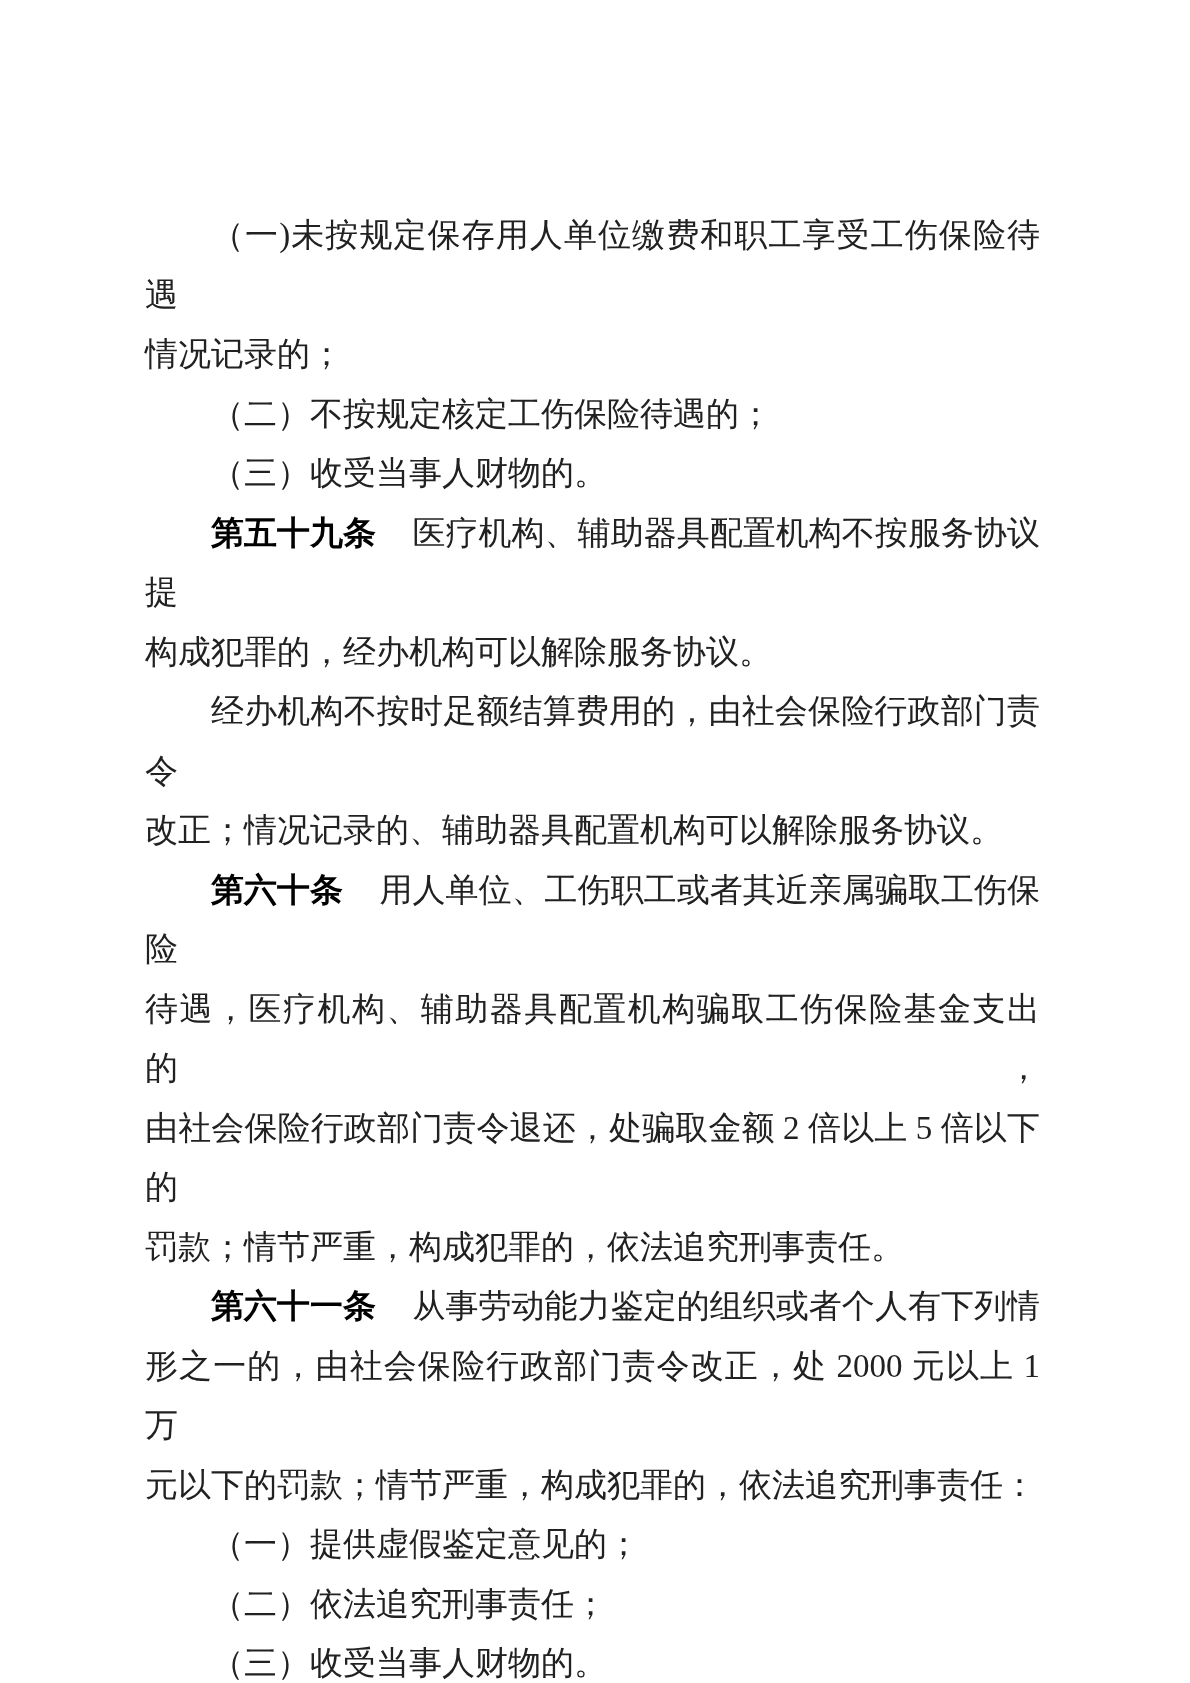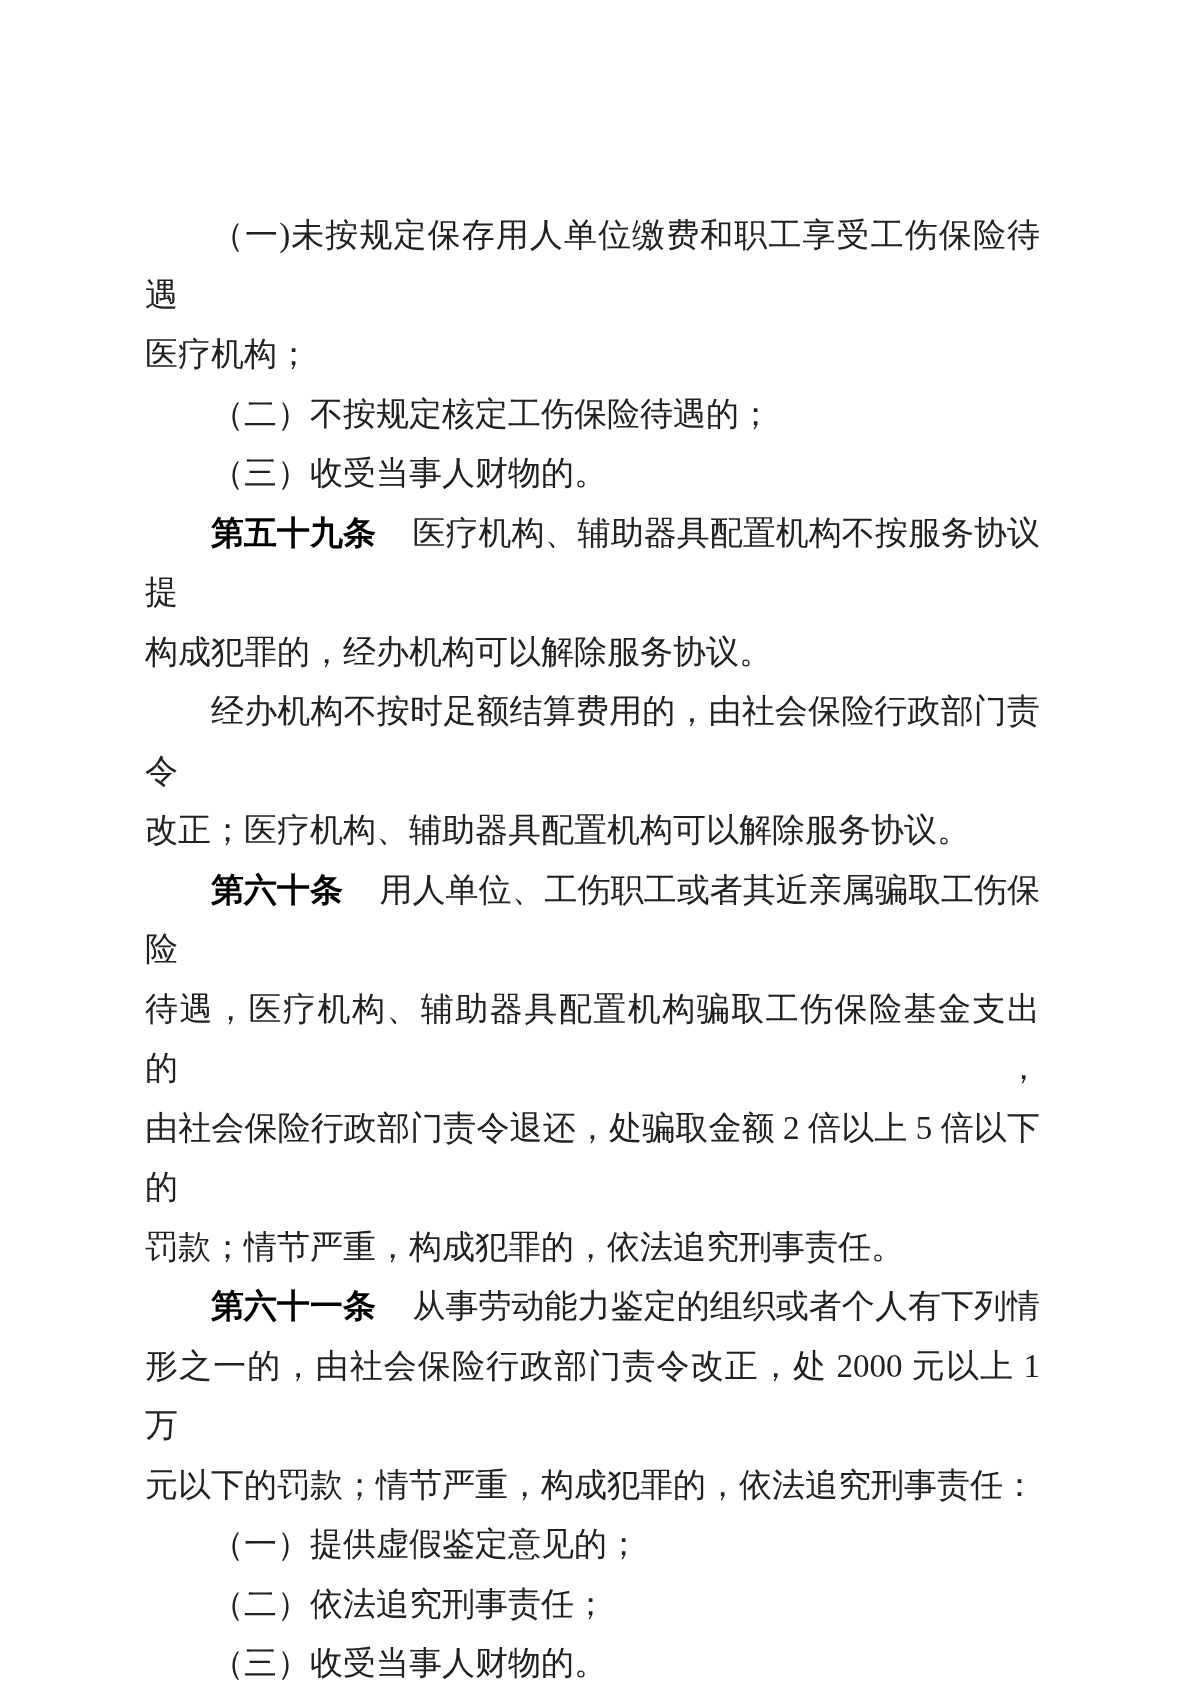--- a/index.html
+++ b/index.html
@@ -55,35 +55,35 @@
       margin-right: 1.1em;
     }
   </style>
 </head>
 <body style="background: rgb(255, 255, 255);">
 
 <div class="page">
   <div class="text-block" id="text-block" style="color: rgb(33, 33, 33);">
       <div class="para">
         <div class="line indent full">（一)未按规定保存用人单位缴费和职工享受工伤保险待遇</div>
-        <div class="line">医疗机构；</div>
+        <div class="line">情况记录的；</div>
       </div>
       <div class="para">
         <div class="line indent">（二）不按规定核定工伤保险待遇的；</div>
       </div>
       <div class="para">
         <div class="line indent">（三）收受当事人财物的。</div>
       </div>
       <div class="para">
         <div class="line indent full"><span class="article-no" style="color: rgb(0, 0, 0);">第五十九条</span>医疗机构、辅助器具配置机构不按服务协议提</div>
         <div class="line">构成犯罪的，经办机构可以解除服务协议。</div>
       </div>
       <div class="para">
         <div class="line indent full">经办机构不按时足额结算费用的，由社会保险行政部门责令</div>
-        <div class="line">改正；医疗机构、辅助器具配置机构可以解除服务协议。</div>
+        <div class="line">改正；情况记录的、辅助器具配置机构可以解除服务协议。</div>
       </div>
       <div class="para">
         <div class="line indent full"><span class="article-no" style="color: rgb(0, 0, 0);">第六十条</span>用人单位、工伤职工或者其近亲属骗取工伤保险</div>
         <div class="line full">待遇，医疗机构、辅助器具配置机构骗取工伤保险基金支出的，</div>
         <div class="line full">由社会保险行政部门责令退还，处骗取金额 2 倍以上 5 倍以下的</div>
         <div class="line">罚款；情节严重，构成犯罪的，依法追究刑事责任。</div>
       </div>
       <div class="para">
         <div class="line indent full"><span class="article-no" style="color: rgb(0, 0, 0);">第六十一条</span>从事劳动能力鉴定的组织或者个人有下列情</div>
         <div class="line full">形之一的，由社会保险行政部门责令改正，处 2000 元以上 1 万</div>

